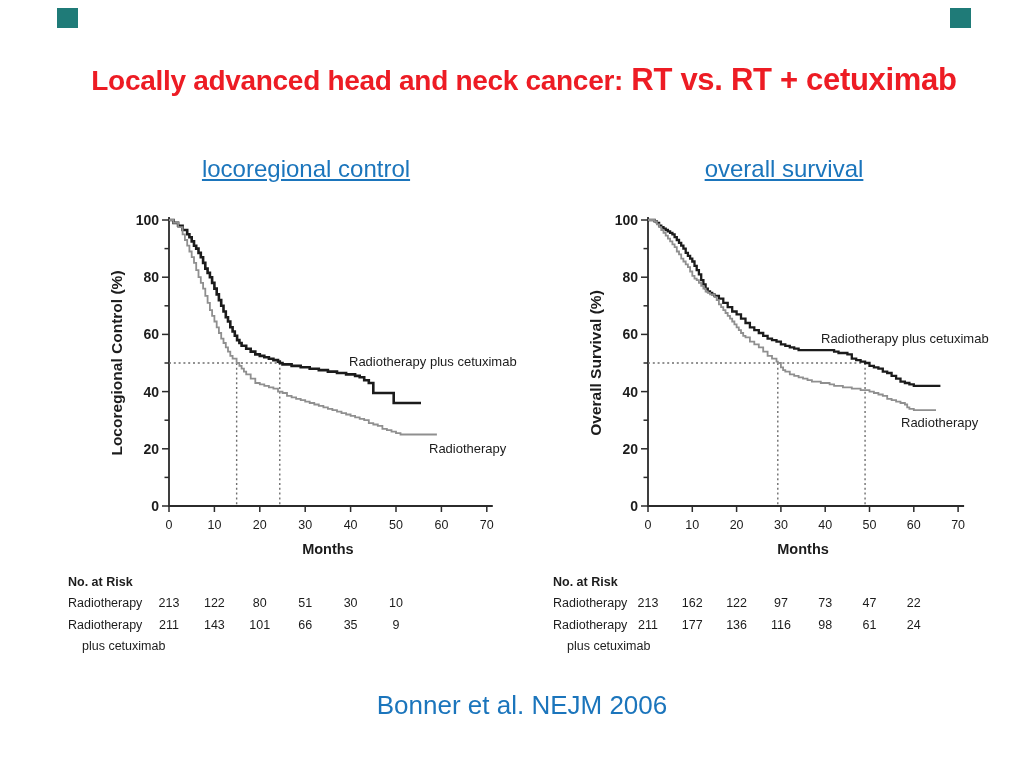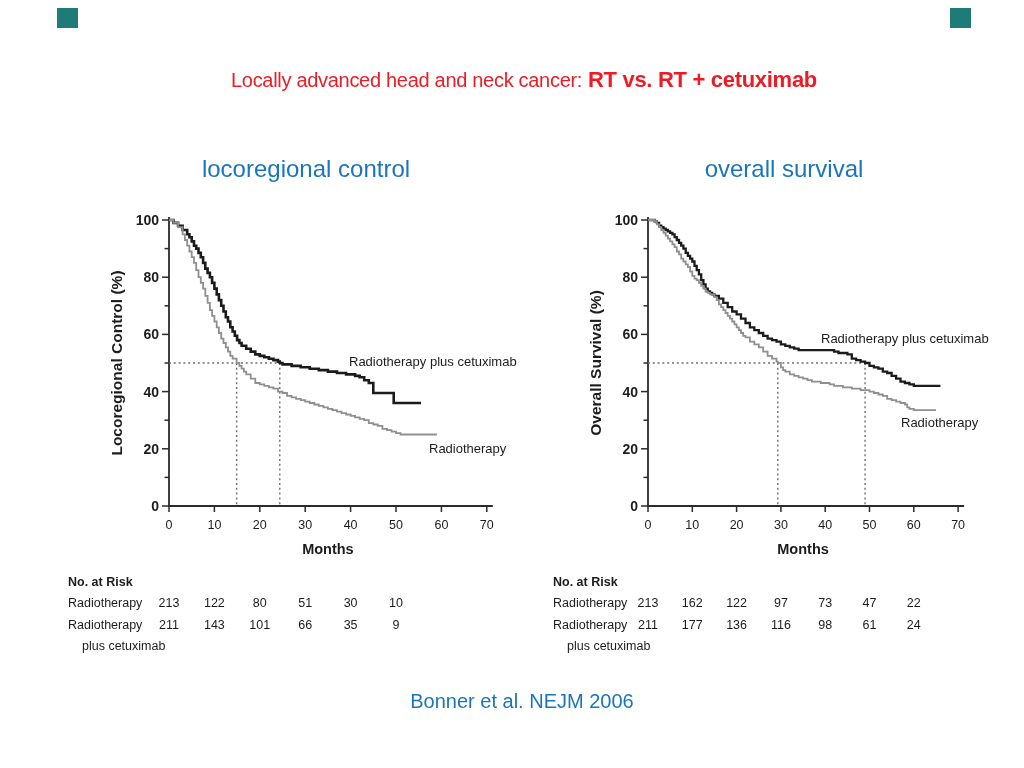--- a/index.html
+++ b/index.html
@@ -8,31 +8,31 @@
     background:#ffffff;font-family:"Liberation Sans",sans-serif;
   }
   .abs{position:absolute;}
   .deco{width:21px;height:20px;background:#1f7b78;}
   #deco-left{left:57px;top:8px;}
   #deco-right{left:950px;top:8px;}
   #title{
     left:12px;top:58px;width:1024px;text-align:center;
     color:#ed1c24;white-space:nowrap;line-height:44px;
   }
-  #title .t1{font-size:20px;font-weight:normal;letter-spacing:-0.3px;}
-  #title .t2{font-size:22px;font-weight:bold;letter-spacing:-0.3px;}
+  #title .t1{font-size:28px;font-weight:bold;letter-spacing:-0.3px;}
+  #title .t2{font-size:31px;font-weight:bold;letter-spacing:-0.3px;}
   .subtitle{
     top:155px;width:320px;text-align:center;
-    font-size:24px;color:#1b75bc;white-space:nowrap;
+    font-size:24px;color:#1b75bc;white-space:nowrap;text-decoration:underline;
   }
   #subtitle-left{left:146px;}
   #subtitle-right{left:624px;}
   #citation{
     left:297px;top:690px;width:450px;text-align:center;
-    font-size:20px;color:#1b75bc;white-space:nowrap;
+    font-size:26px;color:#1b75bc;white-space:nowrap;
   }
   #charts-canvas{left:0;top:0;}
   svg text{font-family:"Liberation Sans",sans-serif;fill:#1c1c1c;}
 </style>
 </head>
 <body>
 
 <div class="abs deco" id="deco-left"></div>
 <div class="abs deco" id="deco-right"></div>
 

